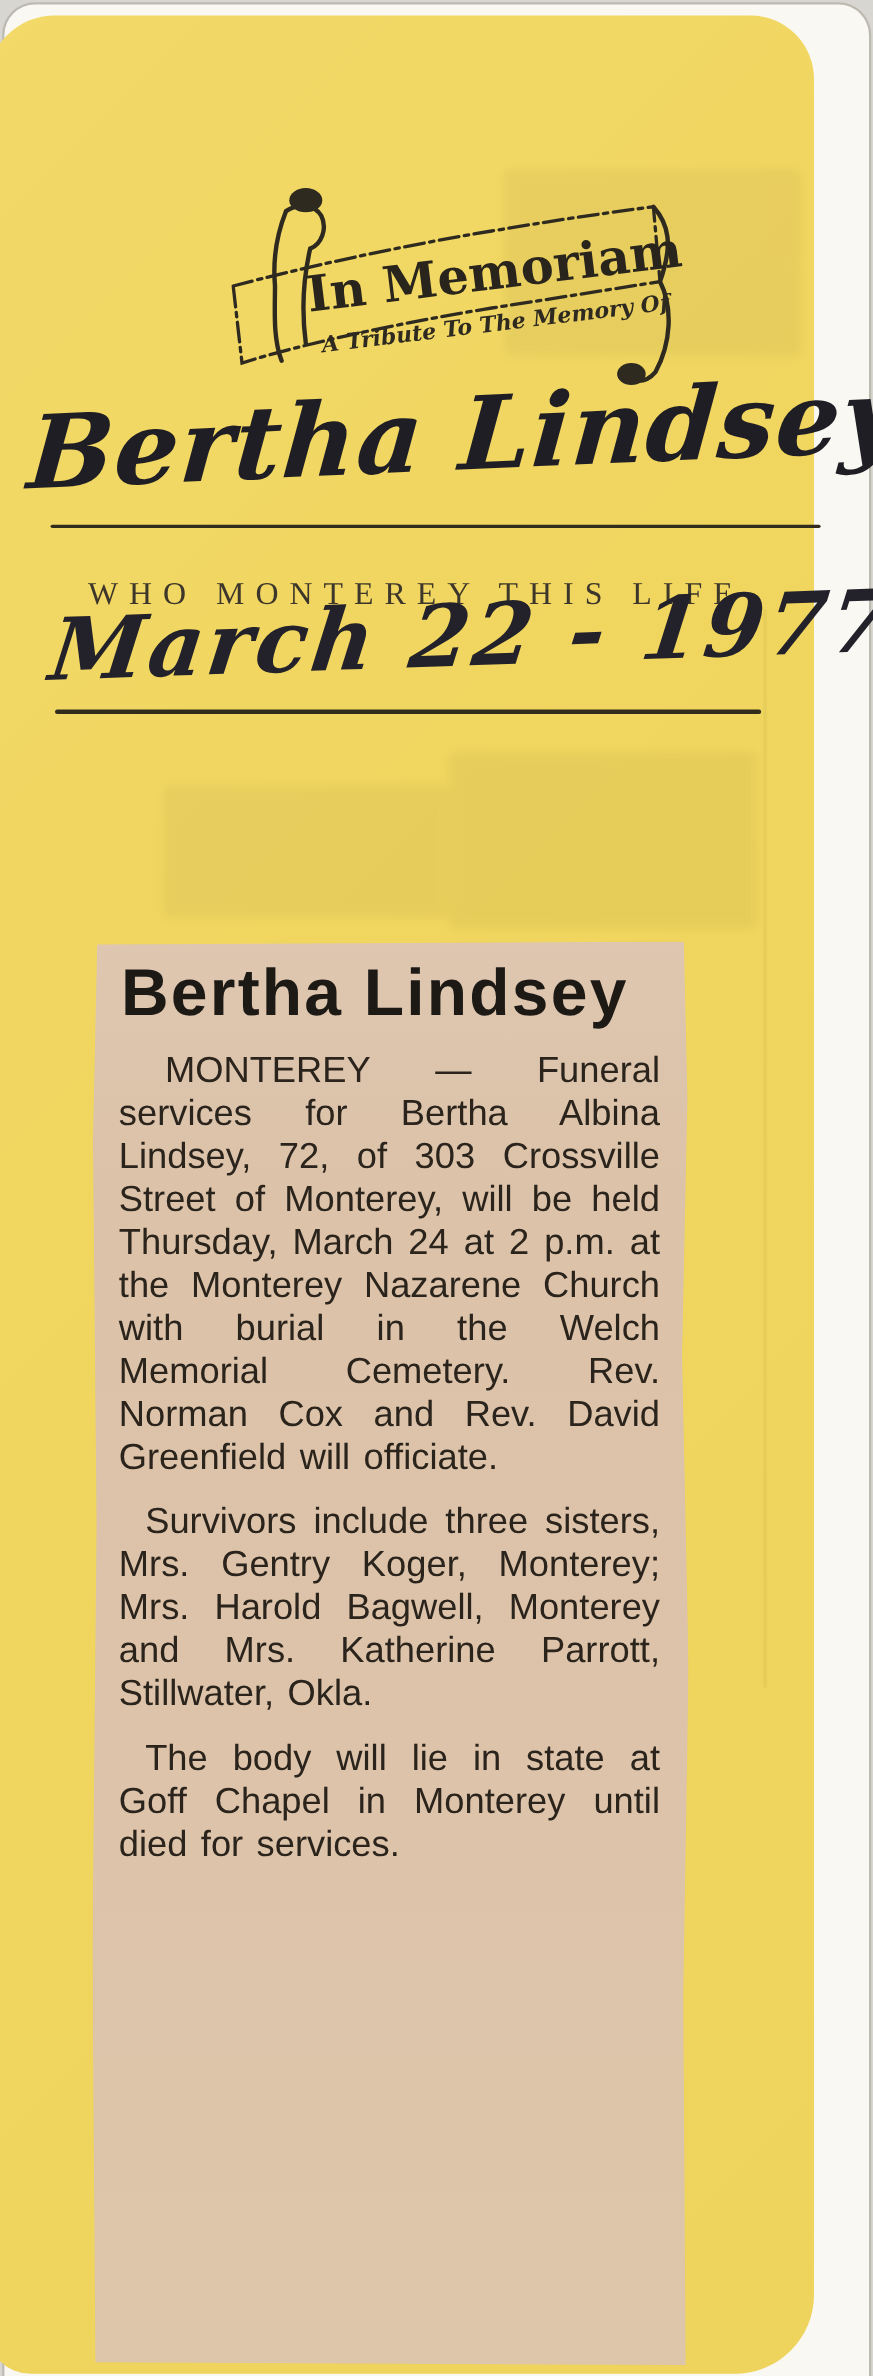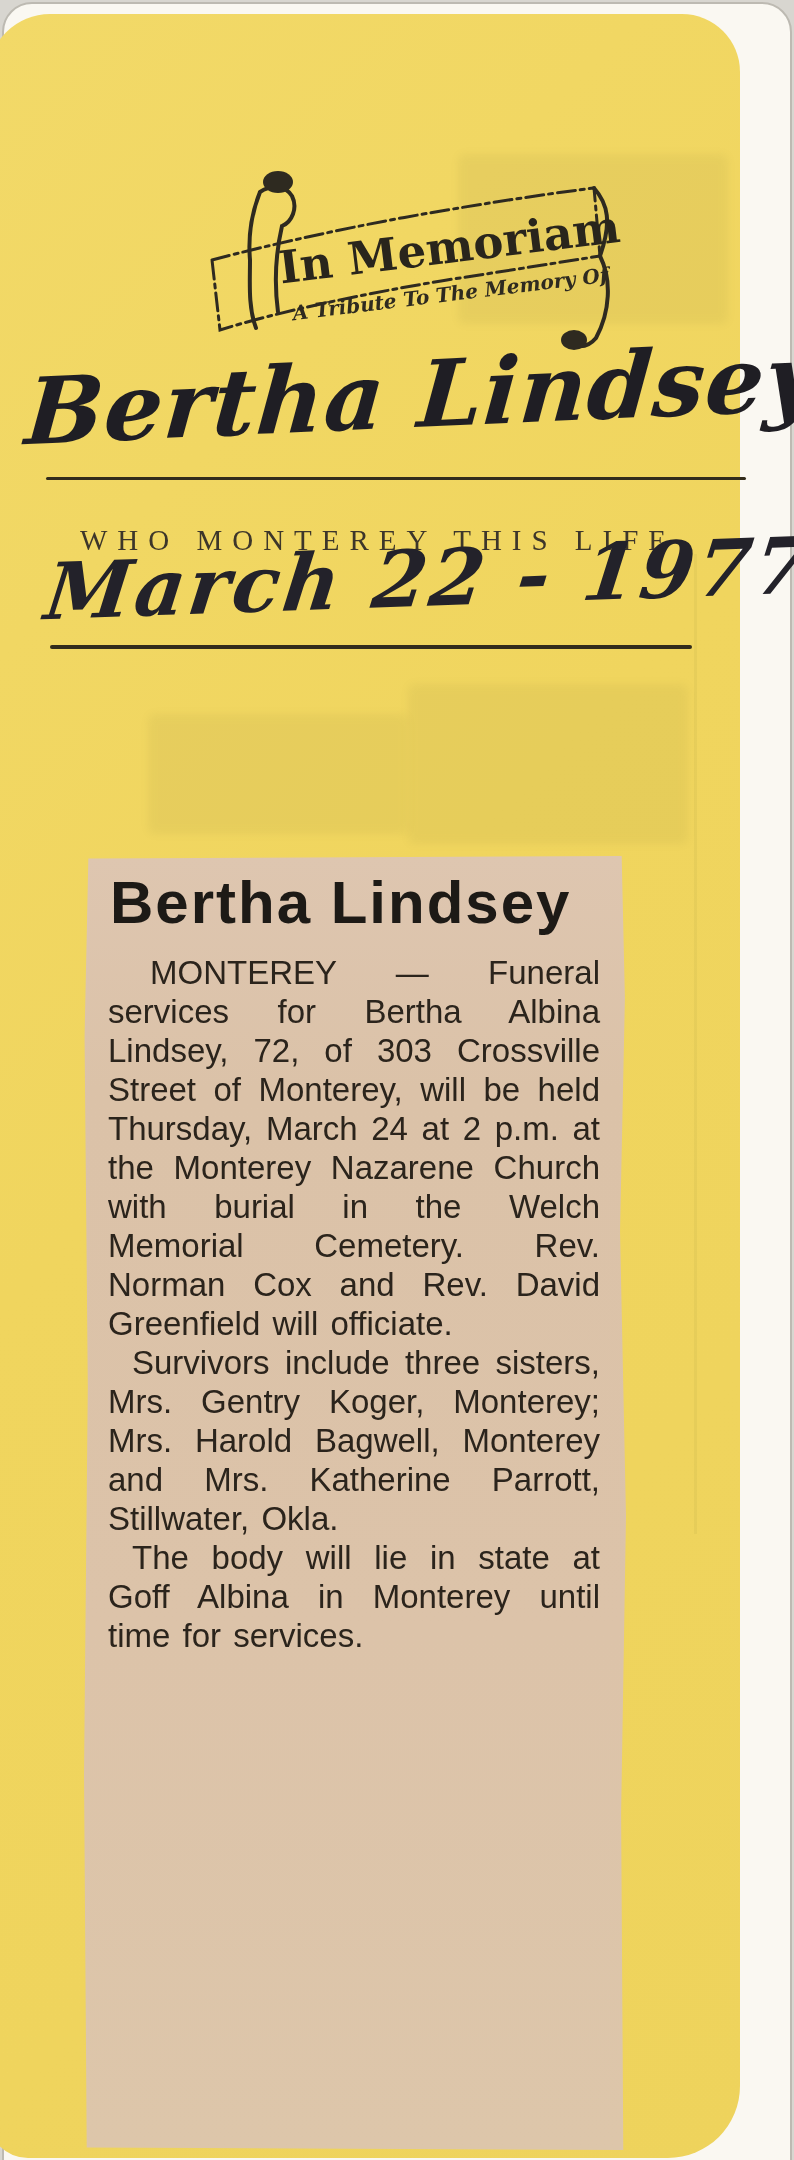--- a/index.html
+++ b/index.html
@@ -80,21 +80,21 @@
     white-space:nowrap;
   }
   .clip-para{
     font-family:Liberation Sans, sans-serif;
     font-size:33px;line-height:39px;
     text-align:justify;
     word-spacing:3px;
     margin:0;
   }
   .clip-para.lead-indent{text-indent:42px;}
-  .clip-para.small-indent{text-indent:24px;}
+  .clip-para.small-indent{text-indent:24px;margin-top:20px;}
   .clip-para.gap-above{margin-top:34px;}
 </style>
 </head>
 <body>
 
 <div class="lamination"></div>
 
 <div class="card">
 
   <div class="ghost" style="left:470px;top:140px;width:270px;height:170px;"></div>
@@ -130,15 +130,15 @@
 <div class="departed">WHO MONTEREY THIS LIFE</div>
 
 <div class="hand-date">March 22 - 1977</div>
 <div class="rule rule-date"></div>
 
 <div class="clipping">
   <div class="clip-inner">
     <div class="headline">Bertha Lindsey</div>
     <p class="clip-para lead-indent">MONTEREY — Funeral services for Bertha Albina Lindsey, 72, of 303 Crossville Street of Monterey, will be held Thursday, March 24 at 2 p.m. at the Monterey Nazarene Church with burial in the Welch Memorial Cemetery. Rev. Norman Cox and Rev. David Greenfield will officiate.</p>
     <p class="clip-para small-indent">Survivors include three sisters, Mrs. Gentry Koger, Monterey; Mrs. Harold Bagwell, Monterey and Mrs. Katherine Parrott, Stillwater, Okla.</p>
-    <p class="clip-para small-indent">The body will lie in state at Goff Albina in Monterey until time for services.</p>
+    <p class="clip-para small-indent">The body will lie in state at Goff Chapel in Monterey until died for services.</p>
   </div>
 </div>
 
 </body></html>

